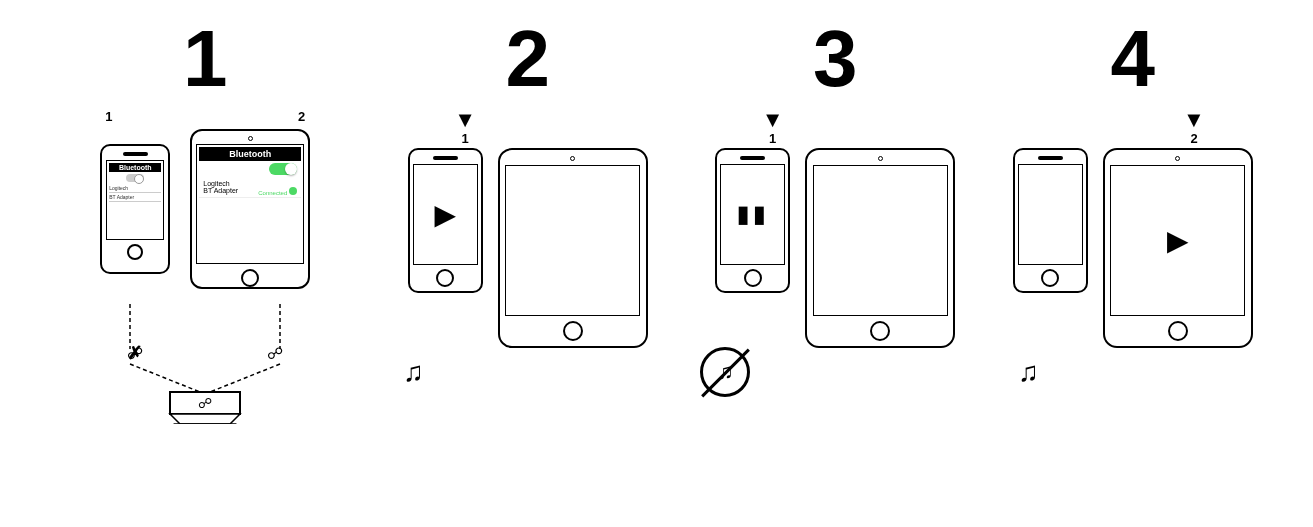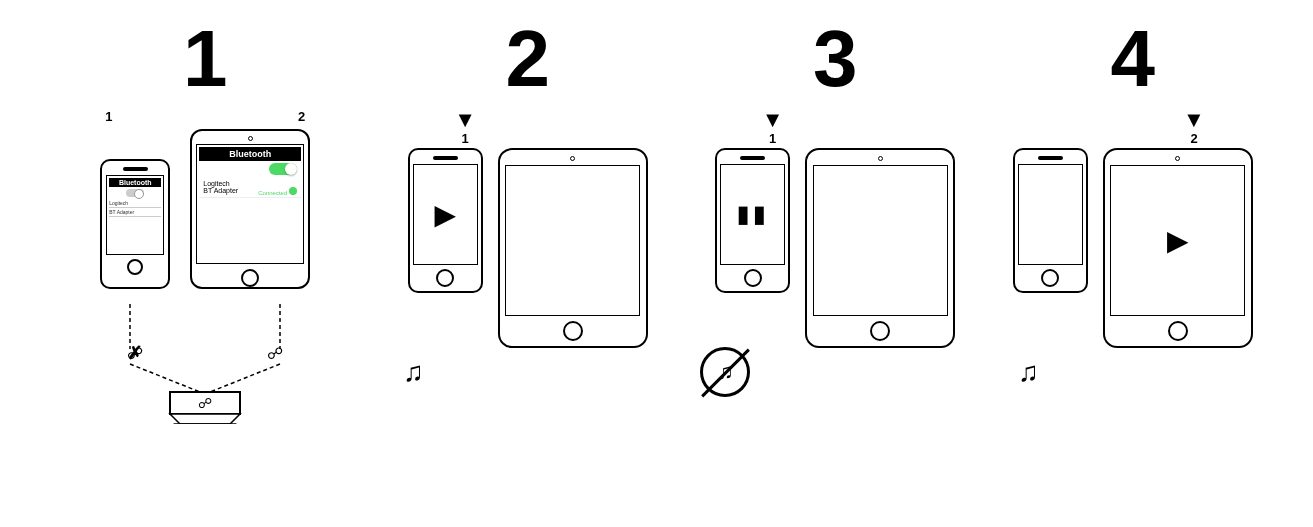--- a/index.html
+++ b/index.html
@@ -40,21 +40,21 @@
     }
 
     
     .section-1 {
       width: 300px;
     }
 
     .section-1-devices {
       display: flex;
       flex-direction: row;
-      align-items: flex-end;
+      align-items: center;
       gap: 20px;
       position: relative;
     }
 
     .phone-small {
       width: 70px;
       height: 130px;
       border: 2.5px solid #000;
       border-radius: 10px;
       display: flex;

